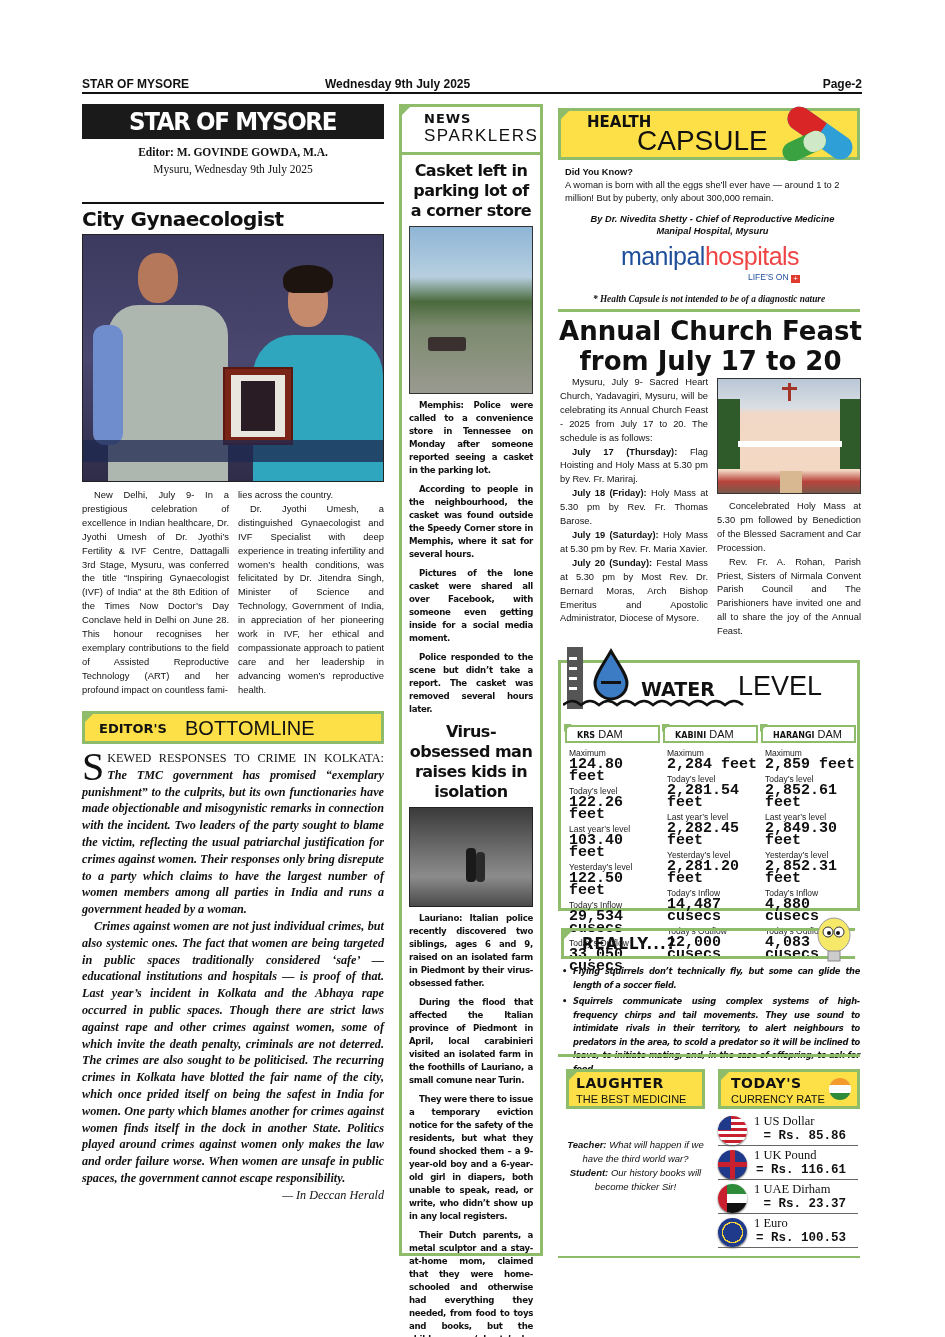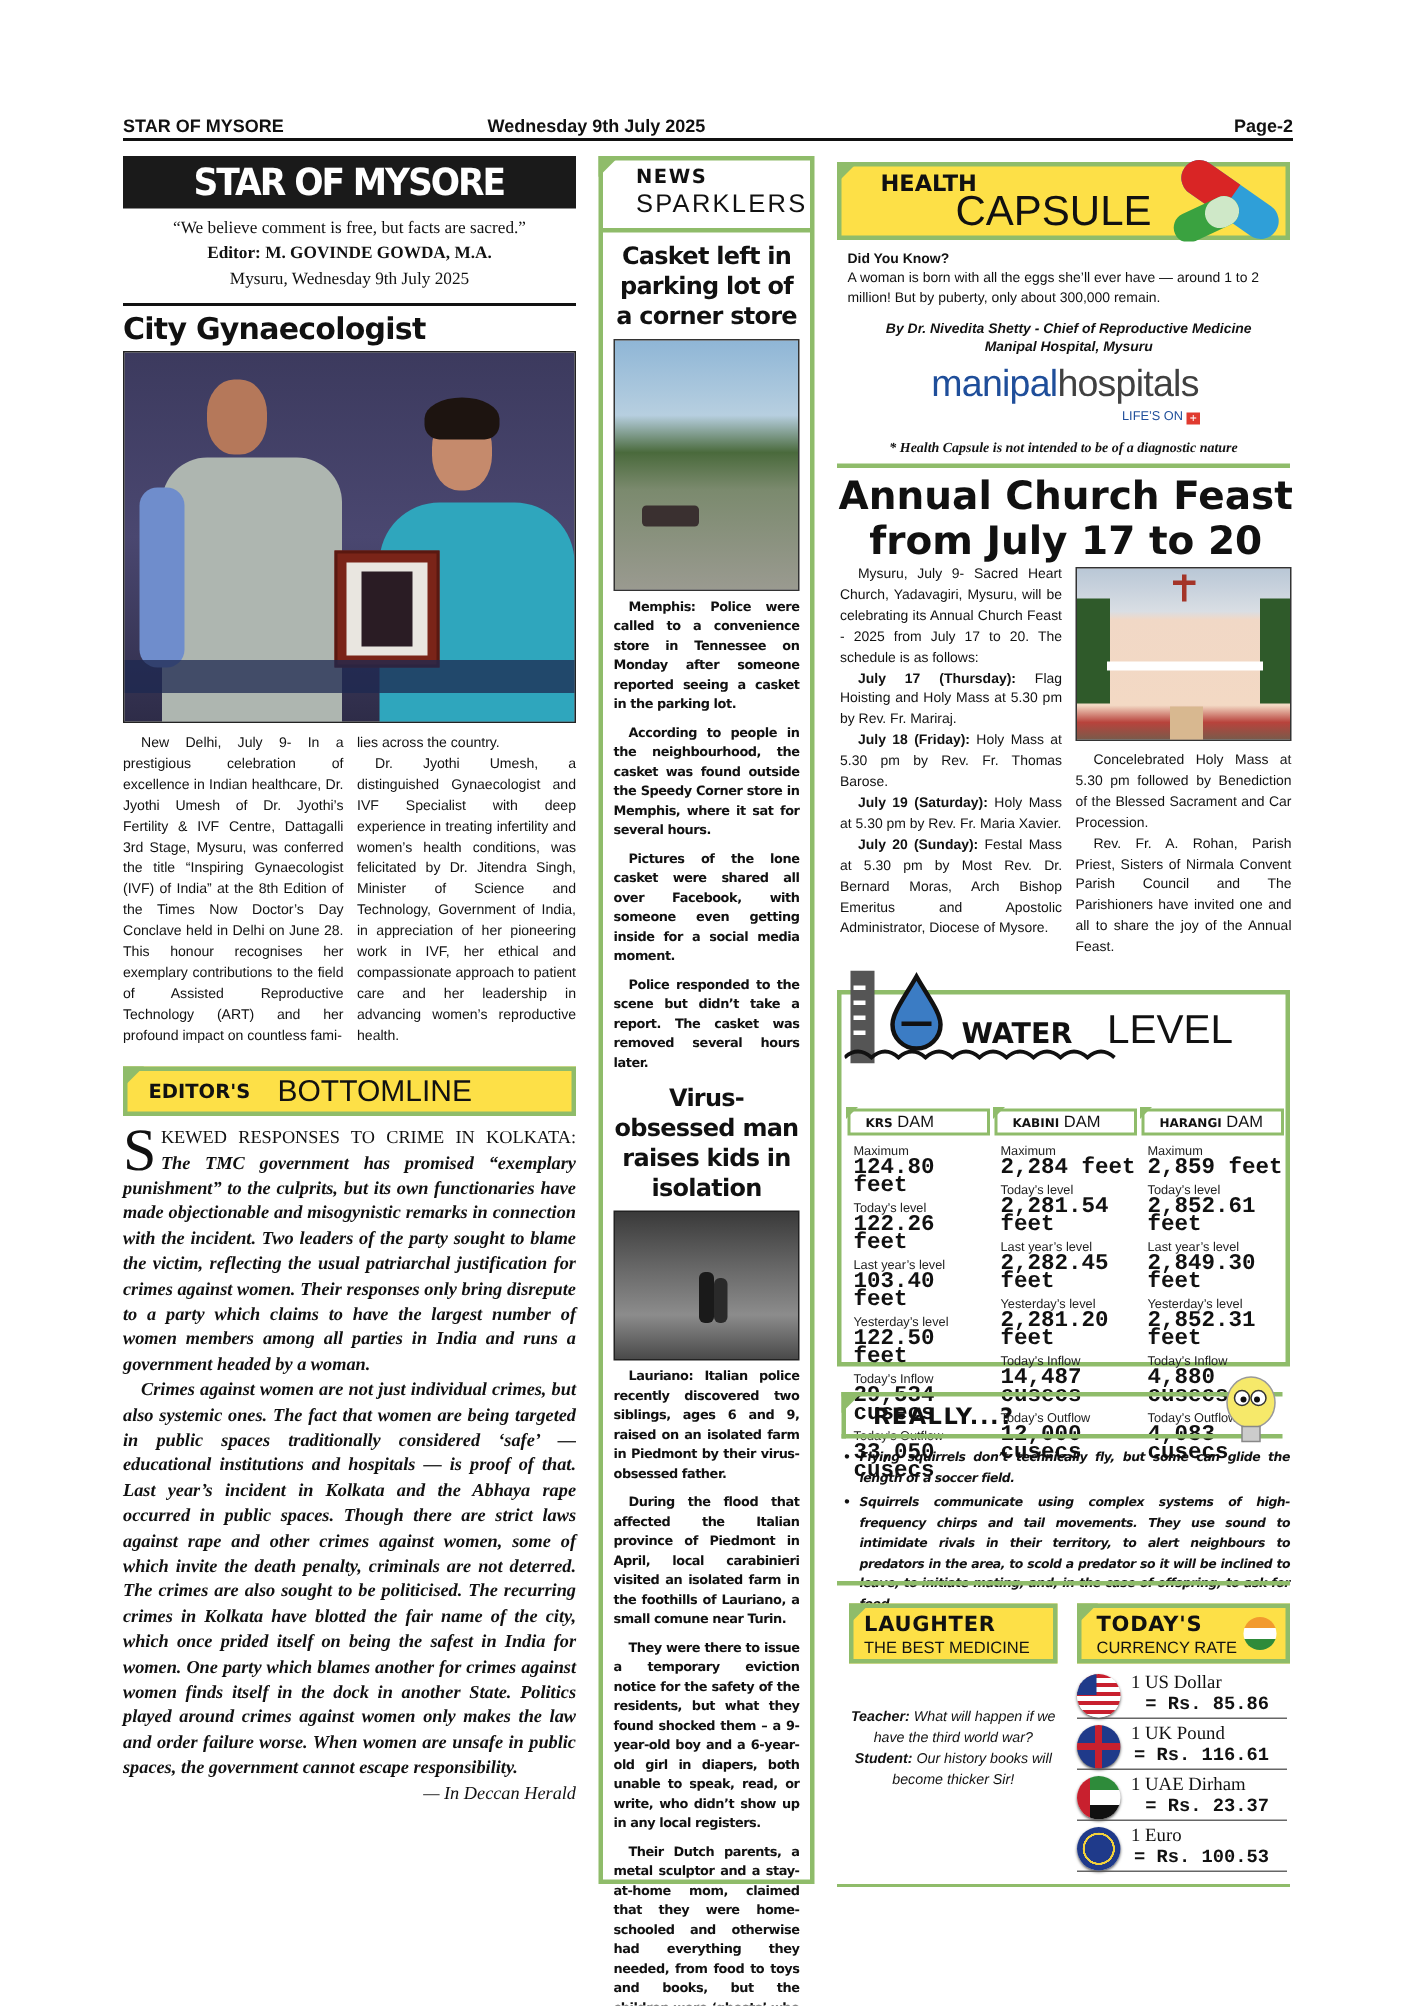--- a/index.html
+++ b/index.html
@@ -30,21 +30,20 @@
 <div class="abs hdr">
   <span style="left:0">STAR OF MYSORE</span>
   <span style="left:243px">Wednesday 9th July 2025</span>
   <span style="right:0">Page-2</span>
 </div>
 
 <div class="abs" style="left:82px;top:104px;width:302px;height:35px;background:#1a1a1a;text-align:center;">
   <span style="color:#fff;font-family:'DejaVu Sans',sans-serif;font-weight:bold;font-size:25px;line-height:35px;letter-spacing:-1.5px;transform:scaleX(0.92);display:inline-block;">STAR OF MYSORE</span>
 </div>
 <div class="abs serif" style="left:82px;top:144px;width:302px;text-align:center;font-size:11.5px;line-height:17px;">
-  <div>“We believe comment is free, but facts are sacred.”</div>
   <div style="font-weight:bold;">Editor: M. GOVINDE GOWDA, M.A.</div>
   <div>Mysuru, Wednesday 9th July 2025</div>
 </div>
 <div class="abs" style="left:82px;top:202px;width:302px;border-top:2px solid #111;"></div>
 
 <div class="abs headline-ds" style="left:82px;top:206px;width:302px;font-size:20px;line-height:26px;text-align:left;">City Gynaecologist honoured</div>
 <div class="abs" style="left:82px;top:234px;width:302px;height:248px;background:linear-gradient(180deg,#3c3a5e 0%,#4a4770 50%,#2e2c48 100%);overflow:hidden;border:1px solid #222;">
 
   <div style="position:absolute;left:55px;top:18px;width:40px;height:50px;border-radius:45%;background:#b5785a;"></div>
   <div style="position:absolute;left:25px;top:70px;width:120px;height:180px;border-radius:30px 30px 0 0;background:#aeb6b0;"></div>
@@ -124,21 +123,21 @@
 </div>
 <div class="abs" style="left:565px;top:166px;width:295px;font-size:9.3px;line-height:13px;">
   <div style="font-weight:bold;">Did You Know?</div>
   <div>A woman is born with all the eggs she’ll ever have — around 1 to 2 million! But by puberty, only about 300,000 remain.</div>
 </div>
 <div class="abs" style="left:565px;top:213px;width:295px;text-align:center;font-size:9.3px;line-height:12px;font-style:italic;font-weight:bold;">
   <div>By  Dr. Nivedita Shetty - Chief of Reproductive Medicine</div>
   <div>Manipal Hospital, Mysuru</div>
 </div>
 <div class="abs" style="left:600px;top:242px;width:220px;text-align:center;font-size:25px;letter-spacing:-0.5px;">
-  <span style="color:#1f4e9a;">manipal</span><span style="color:#404040;">hospitals</span>
+  <span style="color:#1f4e9a;">manipal</span><span style="color:#ef4444;">hospitals</span>
 </div>
 <div class="abs" style="left:748px;top:272px;font-size:8.5px;color:#1f4e9a;">
   <span>LIFE’S ON</span>
   <span style="display:inline-block;width:9px;height:8px;background:#e03a2f;color:#fff;font-size:8px;line-height:8px;text-align:center;vertical-align:-1px;">+</span>
 </div>
 <div class="abs serif" style="left:558px;top:294px;width:302px;text-align:center;font-size:9.3px;font-style:italic;font-weight:bold;">* Health Capsule is not intended to be of a diagnostic nature</div>
 <div class="abs" style="left:558px;top:309px;width:302px;border-top:3px solid #8fbc6a;"></div>
 
 <div class="abs headline-ds" style="left:558px;top:316px;width:305px;font-size:26px;line-height:30px;letter-spacing:0;">
   <div>Annual Church Feast</div>
@@ -171,21 +170,21 @@
       <rect x="6" y="20" width="8" height="3" fill="#fff"></rect>
       <rect x="6" y="30" width="8" height="3" fill="#fff"></rect>
       <rect x="6" y="40" width="8" height="3" fill="#fff"></rect>
     <path d="M48 4 C40 18 32 28 32 36 a16 16 0 0 0 32 0 C64 28 56 18 48 4z" fill="#3b7cc4" stroke="#111" stroke-width="3"></path>
     <rect x="38" y="34" width="20" height="3" fill="#111"></rect>
     <path d="M0 58 q9 -8 18 0 q9 -8 18 0 q9 -8 18 0 q9 -8 18 0 q9 -8 18 0 q9 -8 18 0 q9 -8 18 0 q9 -8 18 0 q9 -8 18 0 q9 -8 18 0" fill="none" stroke="#111" stroke-width="2.5"></path>
   </svg>
   <span style="position:absolute;left:80px;top:15px;font-family:'DejaVu Sans',sans-serif;font-weight:bold;font-size:19px;">WATER</span>
   <span style="position:absolute;left:177px;top:8px;font-size:27px;">LEVEL</span>
 
-  <div id="dams" style="position:absolute;left:4px;top:76px;width:290px;height:184px;">
+  <div id="dams" style="position:absolute;left:4px;top:62px;width:290px;height:184px;">
       <div style="position: absolute; top: 0px; left: 0px; width: 95px;">
         <div class="dam-head"><div class="flag" style="border-top-width:8px;border-right-width:8px;"></div><b>KRS</b> <span>DAM</span></div>
         <div style="padding: 5px 0px 0px 4px;">
           <div class="dam-item">
             <div class="lbl">Maximum</div>
             <div class="val">124.80 feet</div>
           </div>
           <div class="dam-item">
             <div class="lbl">Today’s level</div>
             <div class="val">122.26 feet</div>

